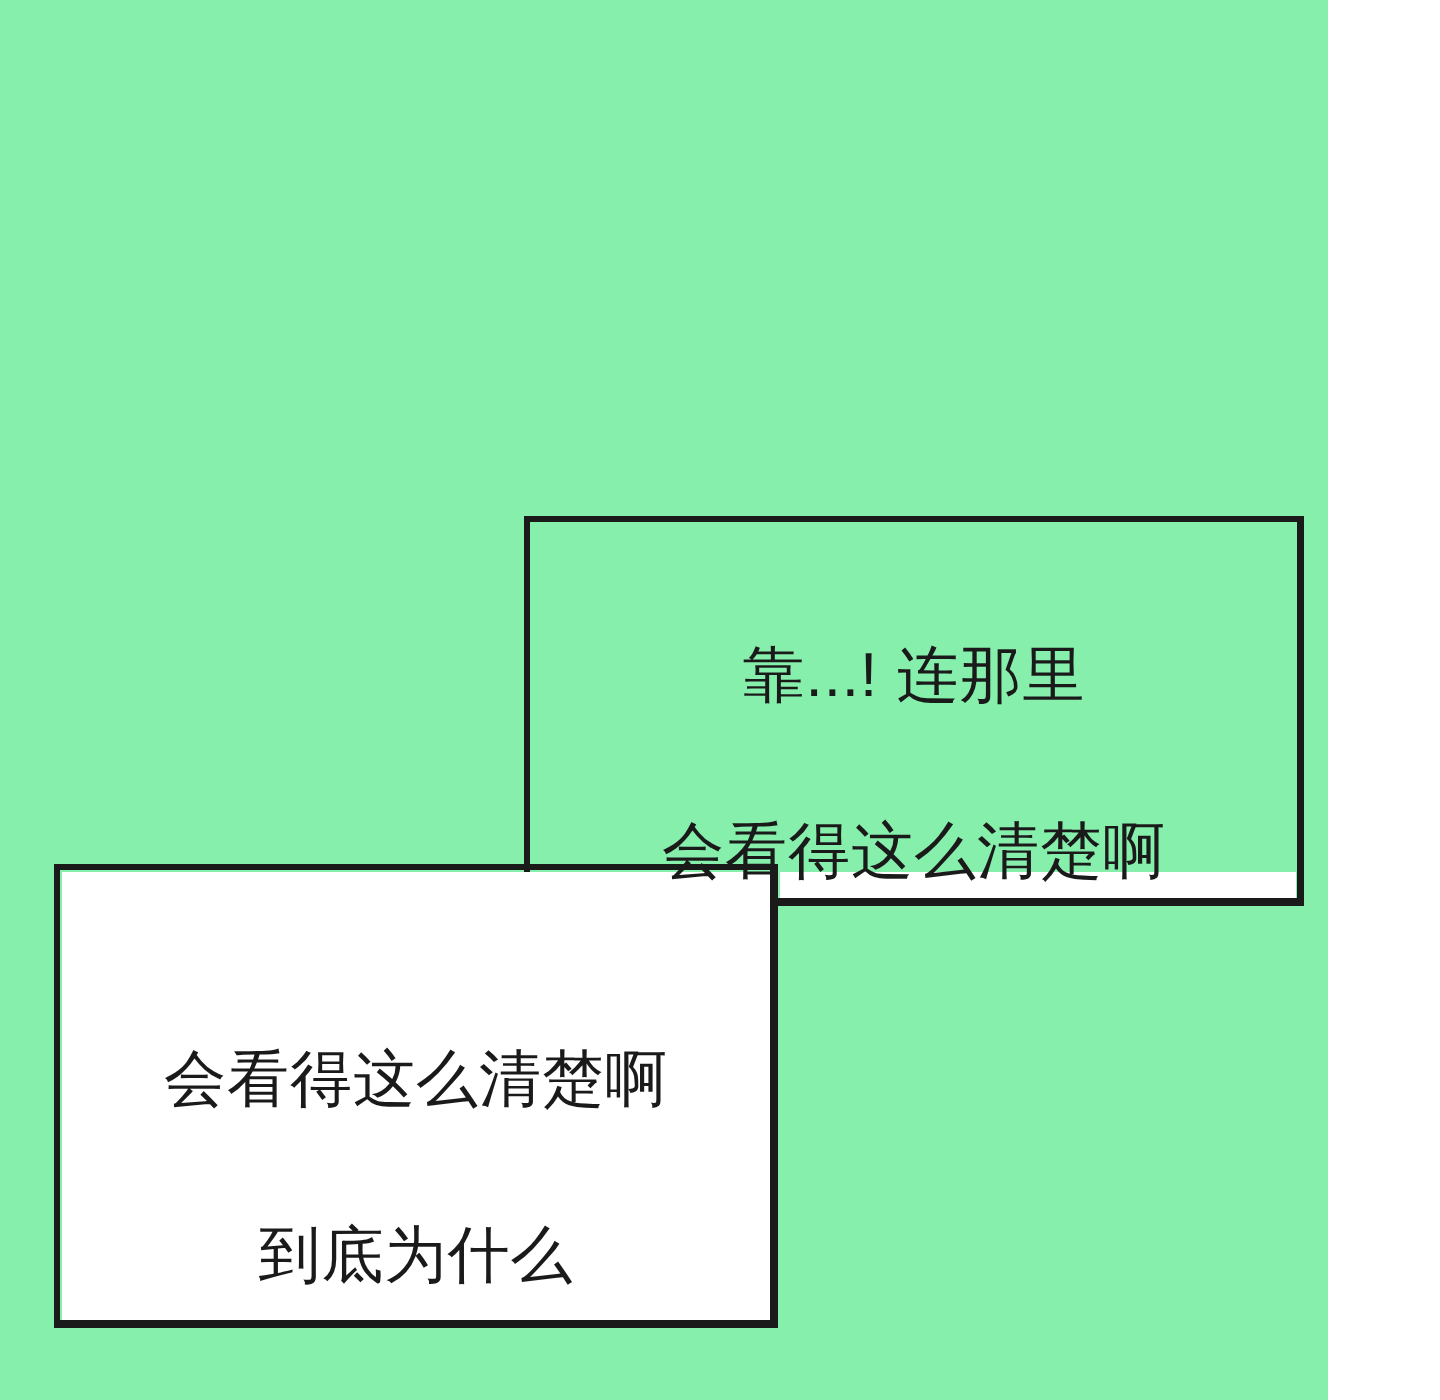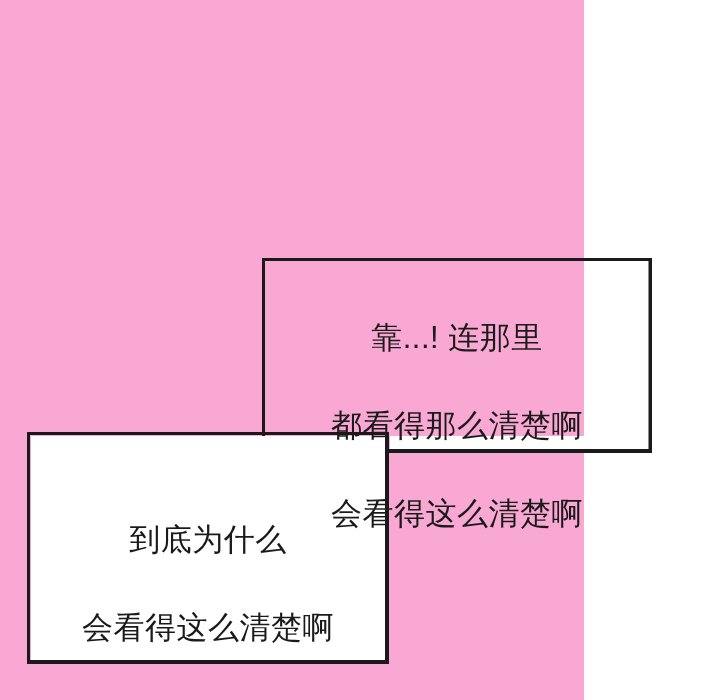--- a/index.html
+++ b/index.html
@@ -12,23 +12,23 @@
     height: 700px;
     position: relative;
     overflow: hidden;
     font-family: "Liberation Sans", "DejaVu Sans", sans-serif;
   }
 
   #comic-panel {
     position: absolute;
     left: 0;
     top: 0;
-    width: 584px;
+    width: 664px;
     height: 700px;
-    background: #f9a8d4;
+    background: #86efac;
   }
 
   
   #bubble-outlines {
     position: absolute;
     left: 0;
     top: 0;
     width: 720px;
     height: 700px;
     pointer-events: none;
@@ -82,23 +82,22 @@
     <line x1="28.5" y1="432" x2="28.5" y2="663" stroke="#1a1a1a" stroke-width="3"></line>
     <line x1="27" y1="661.5" x2="389" y2="661.5" stroke="#1a1a1a" stroke-width="3"></line>
     <line x1="386.5" y1="433" x2="386.5" y2="663" stroke="#1a1a1a" stroke-width="3"></line>
 
     <line x1="262" y1="259.5" x2="651" y2="259.5" stroke="#1a1a1a" stroke-width="3"></line>
     <line x1="263.5" y1="258" x2="263.5" y2="434" stroke="#1a1a1a" stroke-width="3"></line>
   </svg>
 
   <div id="bubble-upper-text" class="bubble-text">
     <span class="text-line">靠...! 连那里</span>
-    <span class="text-line">都看得那么清楚啊</span>
     <span class="text-line">会看得这么清楚啊</span>
   </div>
 
   <div id="bubble-lower-text" class="bubble-text">
+    <span class="text-line">会看得这么清楚啊</span>
     <span class="text-line">到底为什么</span>
-    <span class="text-line">会看得这么清楚啊</span>
     <span class="text-line">真的好烦啊!!</span>
   </div>
 
 </div>
 
 </body></html>

